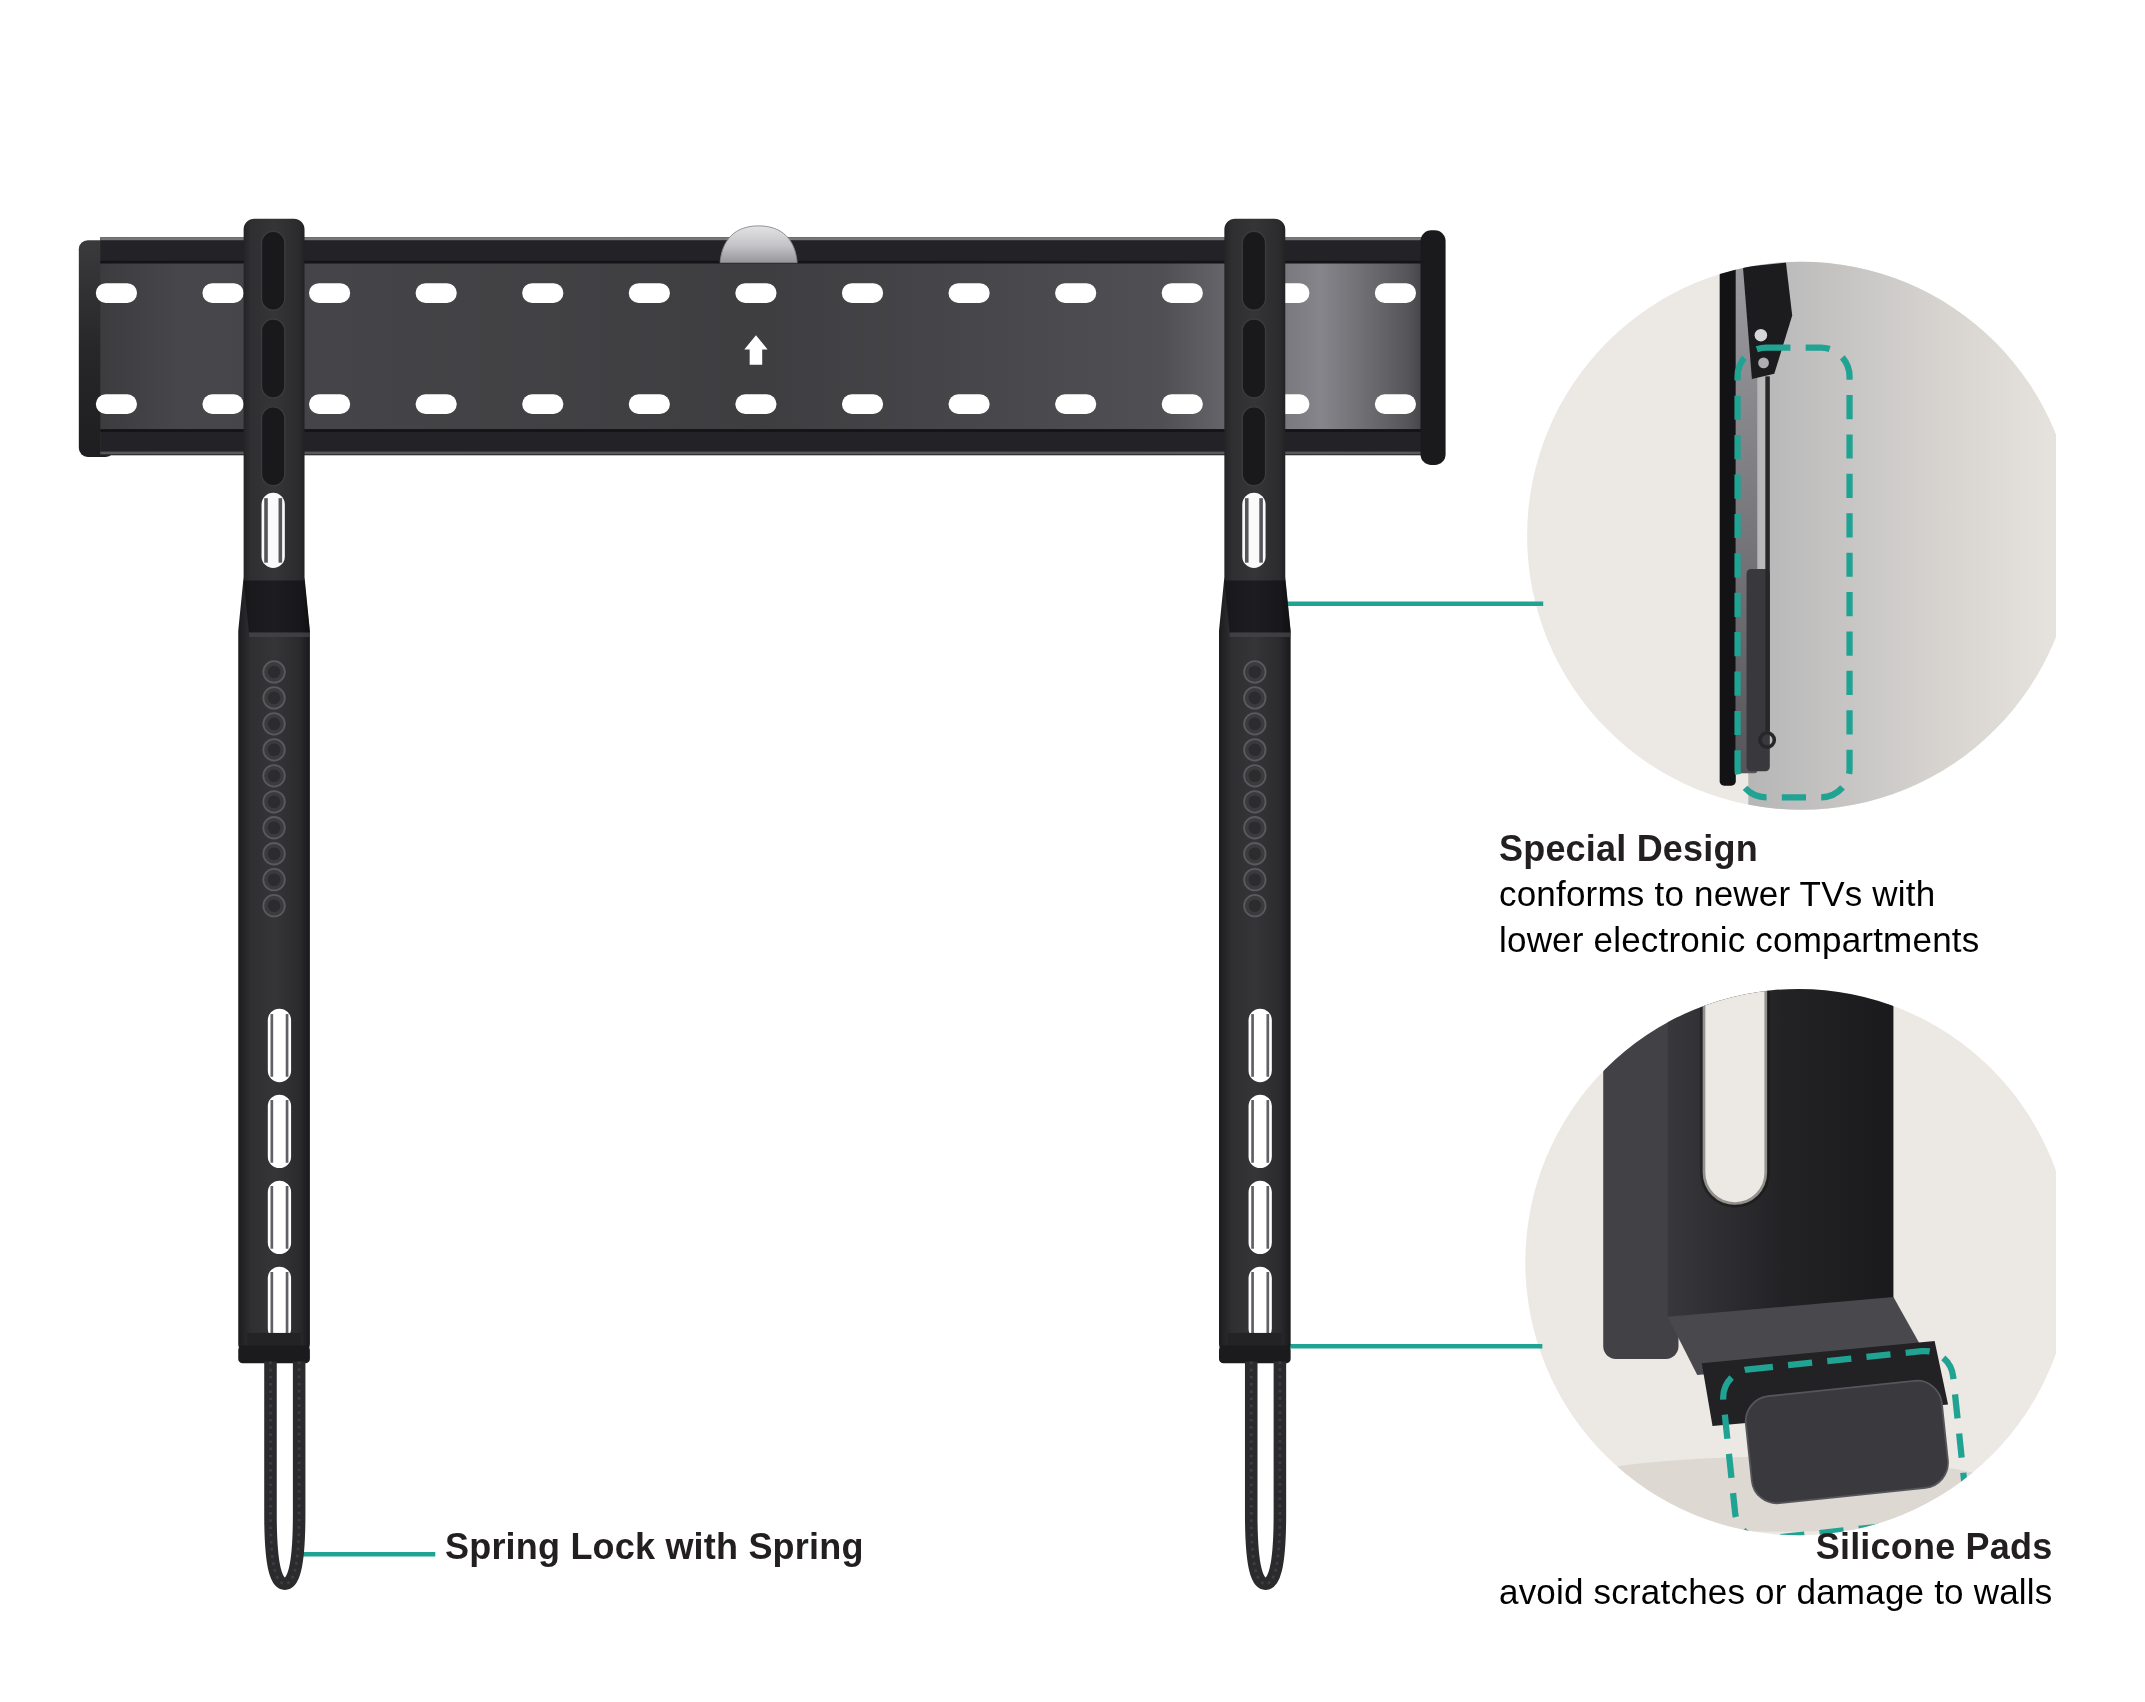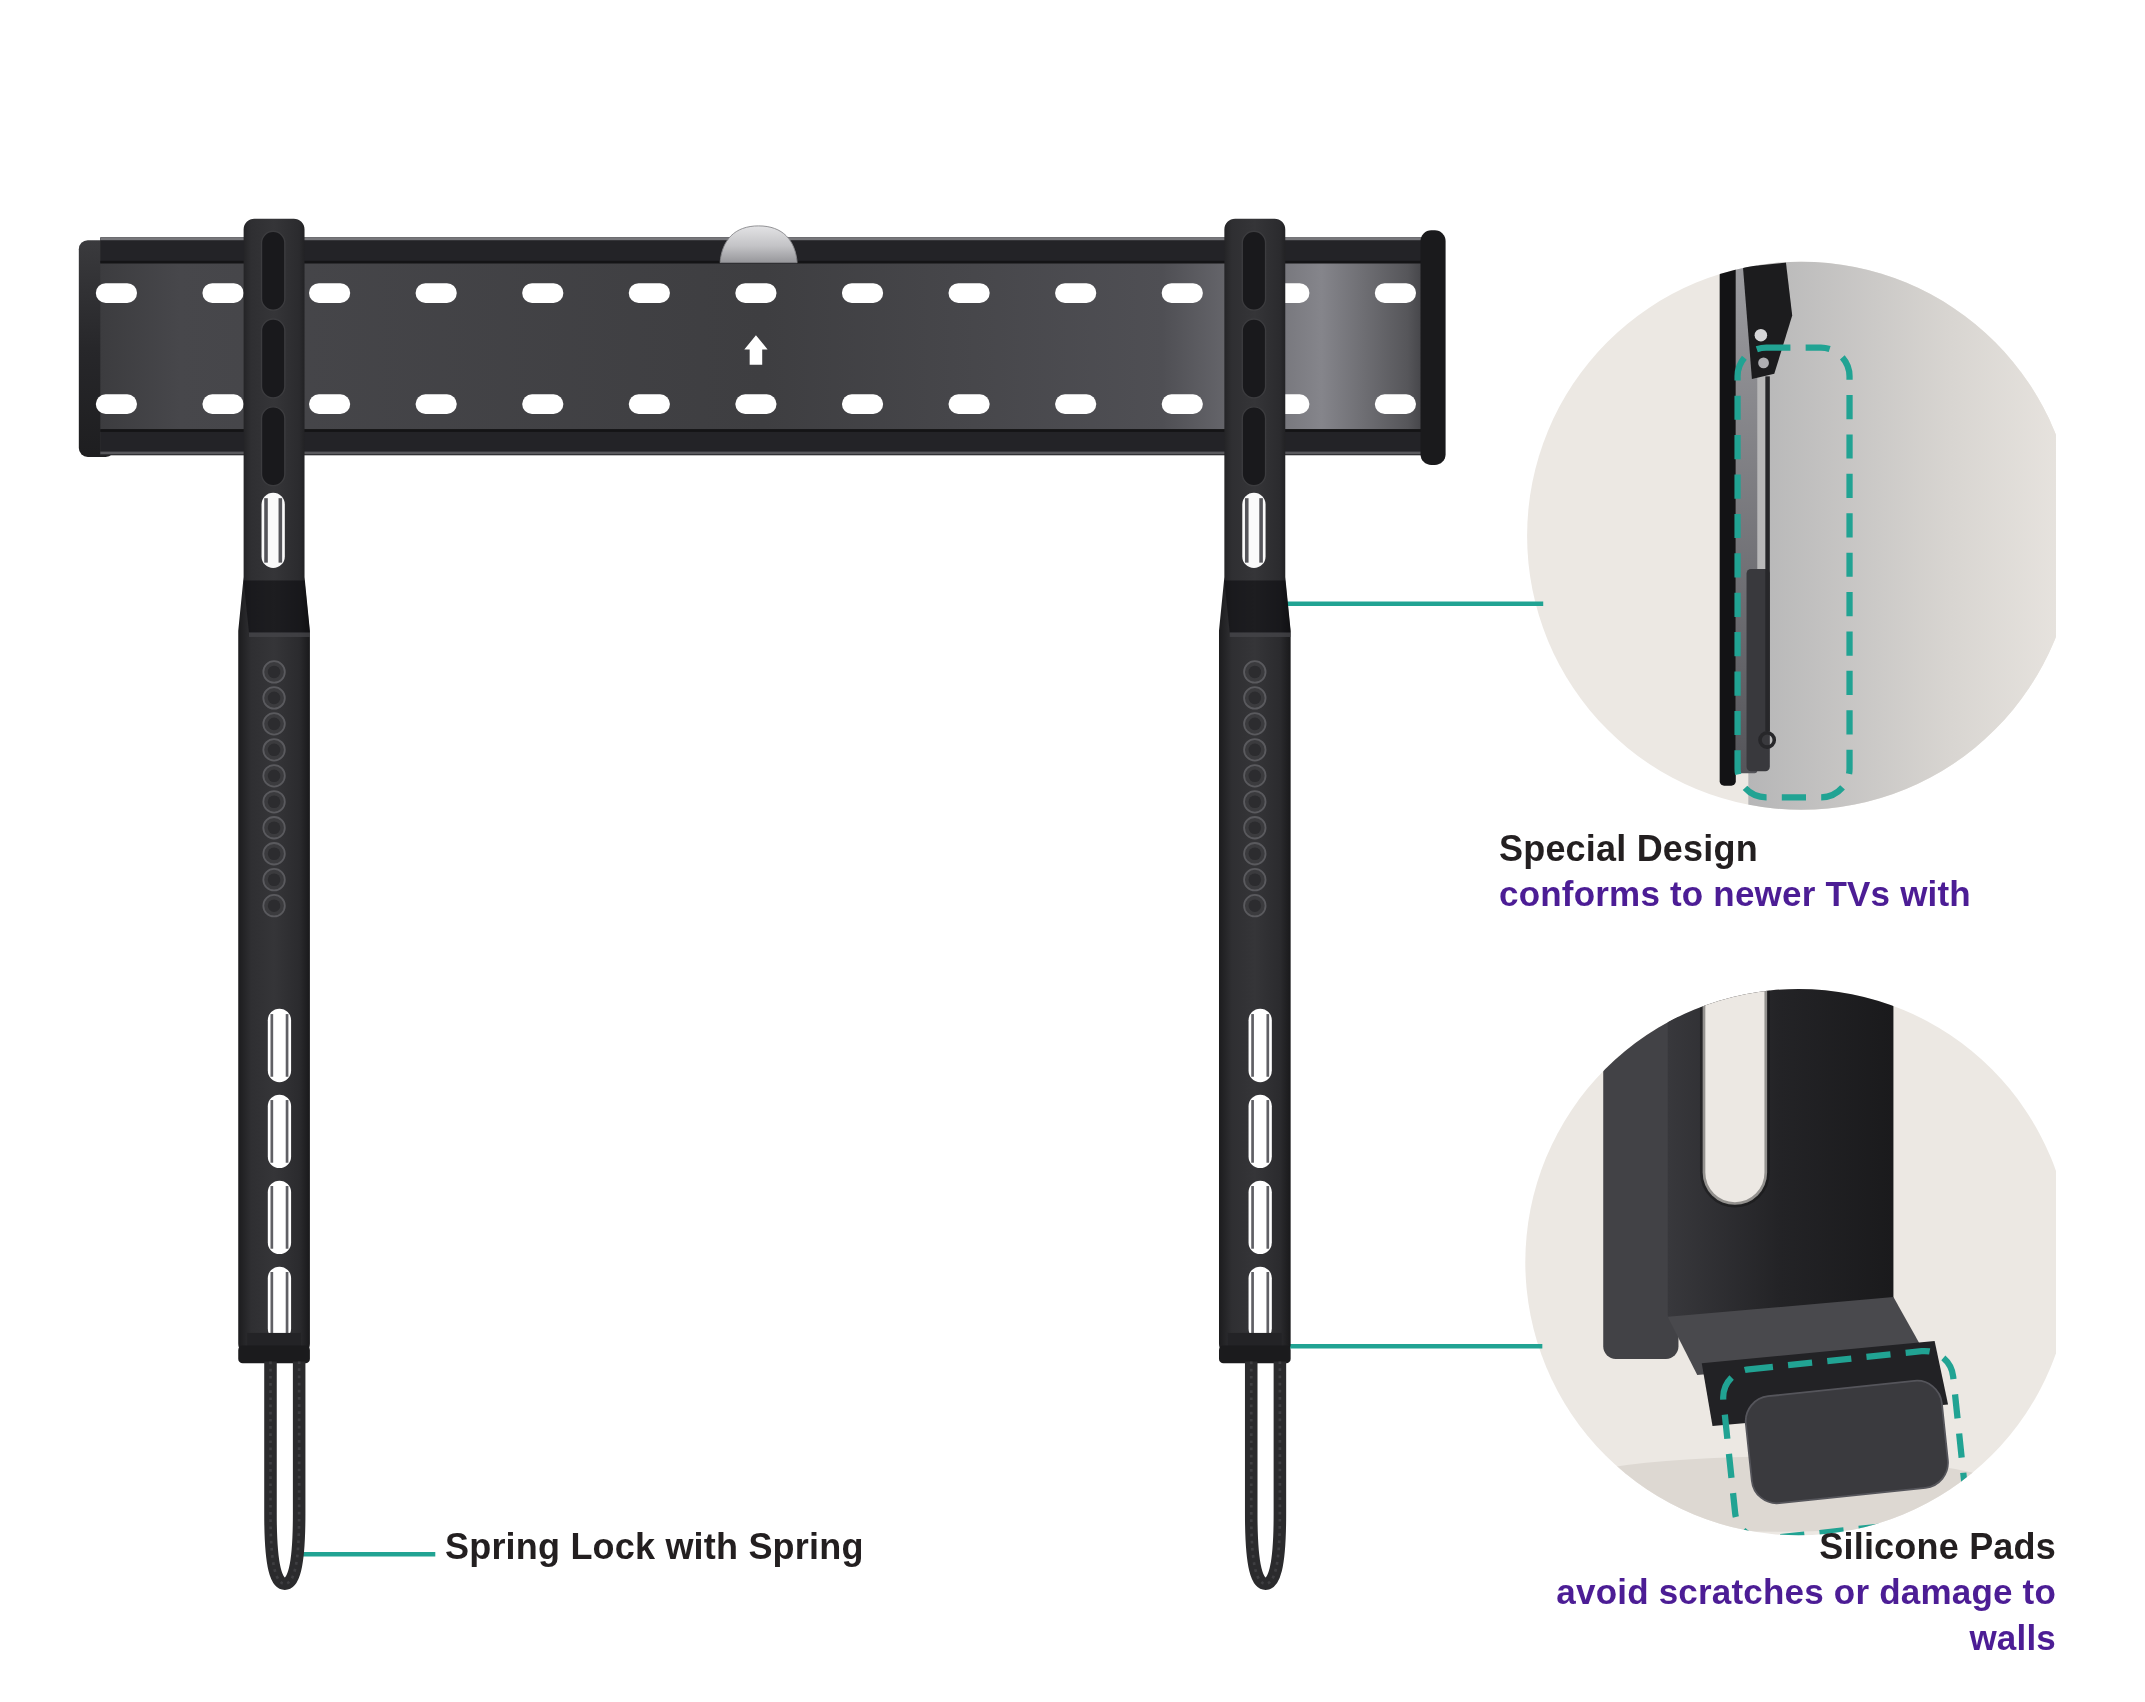--- a/index.html
+++ b/index.html
@@ -15,21 +15,21 @@
     width:2056px;height:1703px;
     background:var(--bg);
     overflow:hidden;
   }
   .canvas svg{position:absolute;left:0;top:0;}
   .callout{position:absolute;color:var(--text);}
   .callout-title{
     font-size:36px;font-weight:700;line-height:45px;letter-spacing:0.2px;
   }
   .callout-desc{
-    font-size:35px;font-weight:700;line-height:46px;color:#4c1d95;letter-spacing:0.2px;
+    font-size:35px;font-weight:400;line-height:46px;color:#000000;letter-spacing:0.2px;
   }
   #callout-special-design{left:1499px;top:826px;}
   #callout-spring-lock{left:445px;top:1524px;}
   #callout-silicone-pads{left:1499px;top:1524px;text-align:right;}
 </style>
 </head>
 <body>
 
 <div class="canvas">
 
@@ -258,20 +258,21 @@
           <rect x="266" y="1502" width="80" height="20" rx="5" fill="#1b1b1d"></rect>
           <path d="M302,1520 v170 c0,62 7,78 16,78 c9,0 16,-16 16,-78 v-170" fill="none" stroke="#2b2b2d" stroke-width="14"></path>
           <path d="M302,1520 v170 c0,62 7,78 16,78 c9,0 16,-16 16,-78 v-170" fill="none" stroke="#3e3e41" stroke-width="3" stroke-dasharray="3 5"></path>
         </g>
       </g>
 </svg>
 
   <div class="callout" id="callout-special-design">
     <div class="callout-title">Special Design</div>
     <div class="callout-desc">conforms to newer TVs with</div>
+    <div class="callout-desc">lower electronic compartments</div>
   </div>
 
   <div class="callout" id="callout-spring-lock">
     <div class="callout-title">Spring Lock with Spring</div>
   </div>
 
   <div class="callout" id="callout-silicone-pads">
     <div class="callout-title">Silicone Pads</div>
     <div class="callout-desc">avoid scratches or damage to walls</div>
   </div>

